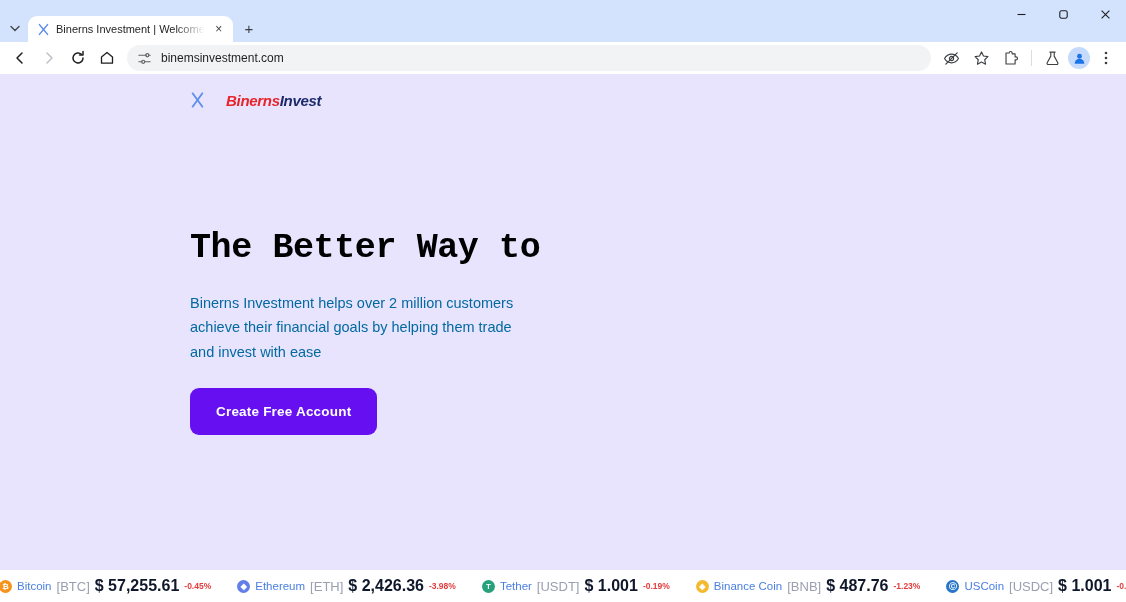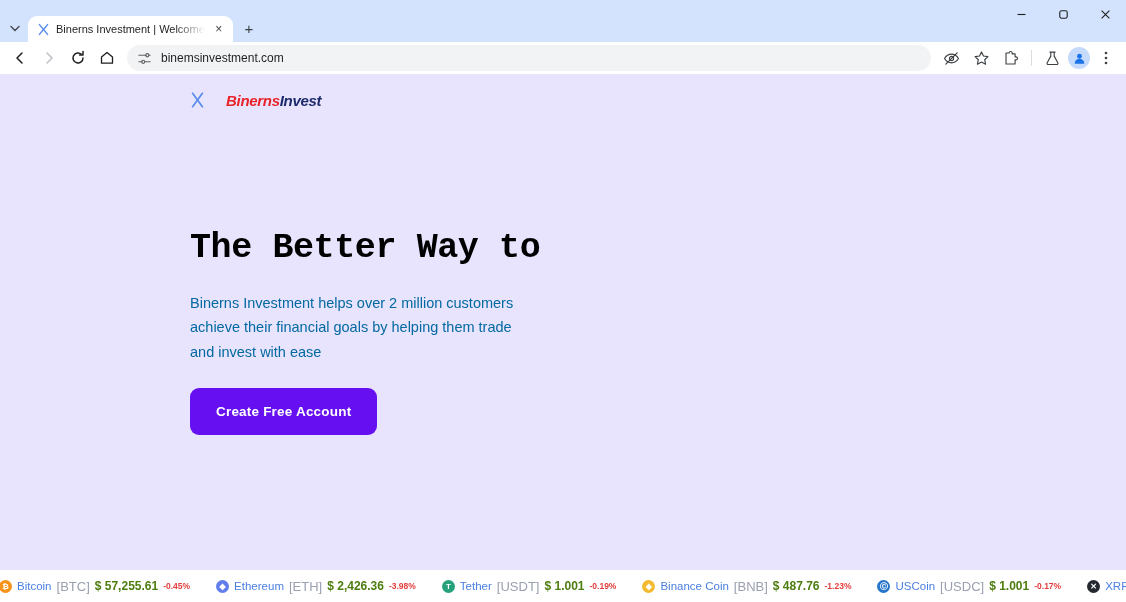--- a/index.html
+++ b/index.html
@@ -133,21 +133,21 @@
   .tick {
     display: flex; align-items: center; gap: 5px; padding: 0 13px; white-space: nowrap;
   }
   .tick-ic {
     width: 13px; height: 13px; border-radius: 50%; flex: 0 0 auto;
     display: flex; align-items: center; justify-content: center;
     font-size: 8px; color: #fff; font-weight: 700;
   }
   .tick-name { font-size: 11.5px; color: #4a7fe0; }
   .tick-sym { font-size: 13px; color: #9aa0b0; }
-  .tick-price { font-size: 12px; color: #4d7c0f; font-weight: 700; }
+  .tick-price { font-size: 16px; color: #0f172a; font-weight: 700; }
   .tick-chg { font-size: 8.5px; font-weight: 700; }
   .down { color: #e23c3c; }
 </style>
 </head>
 <body>
 
 <div class="browser">
 
   <div class="tabstrip">
     <div class="tab-list-btn">

